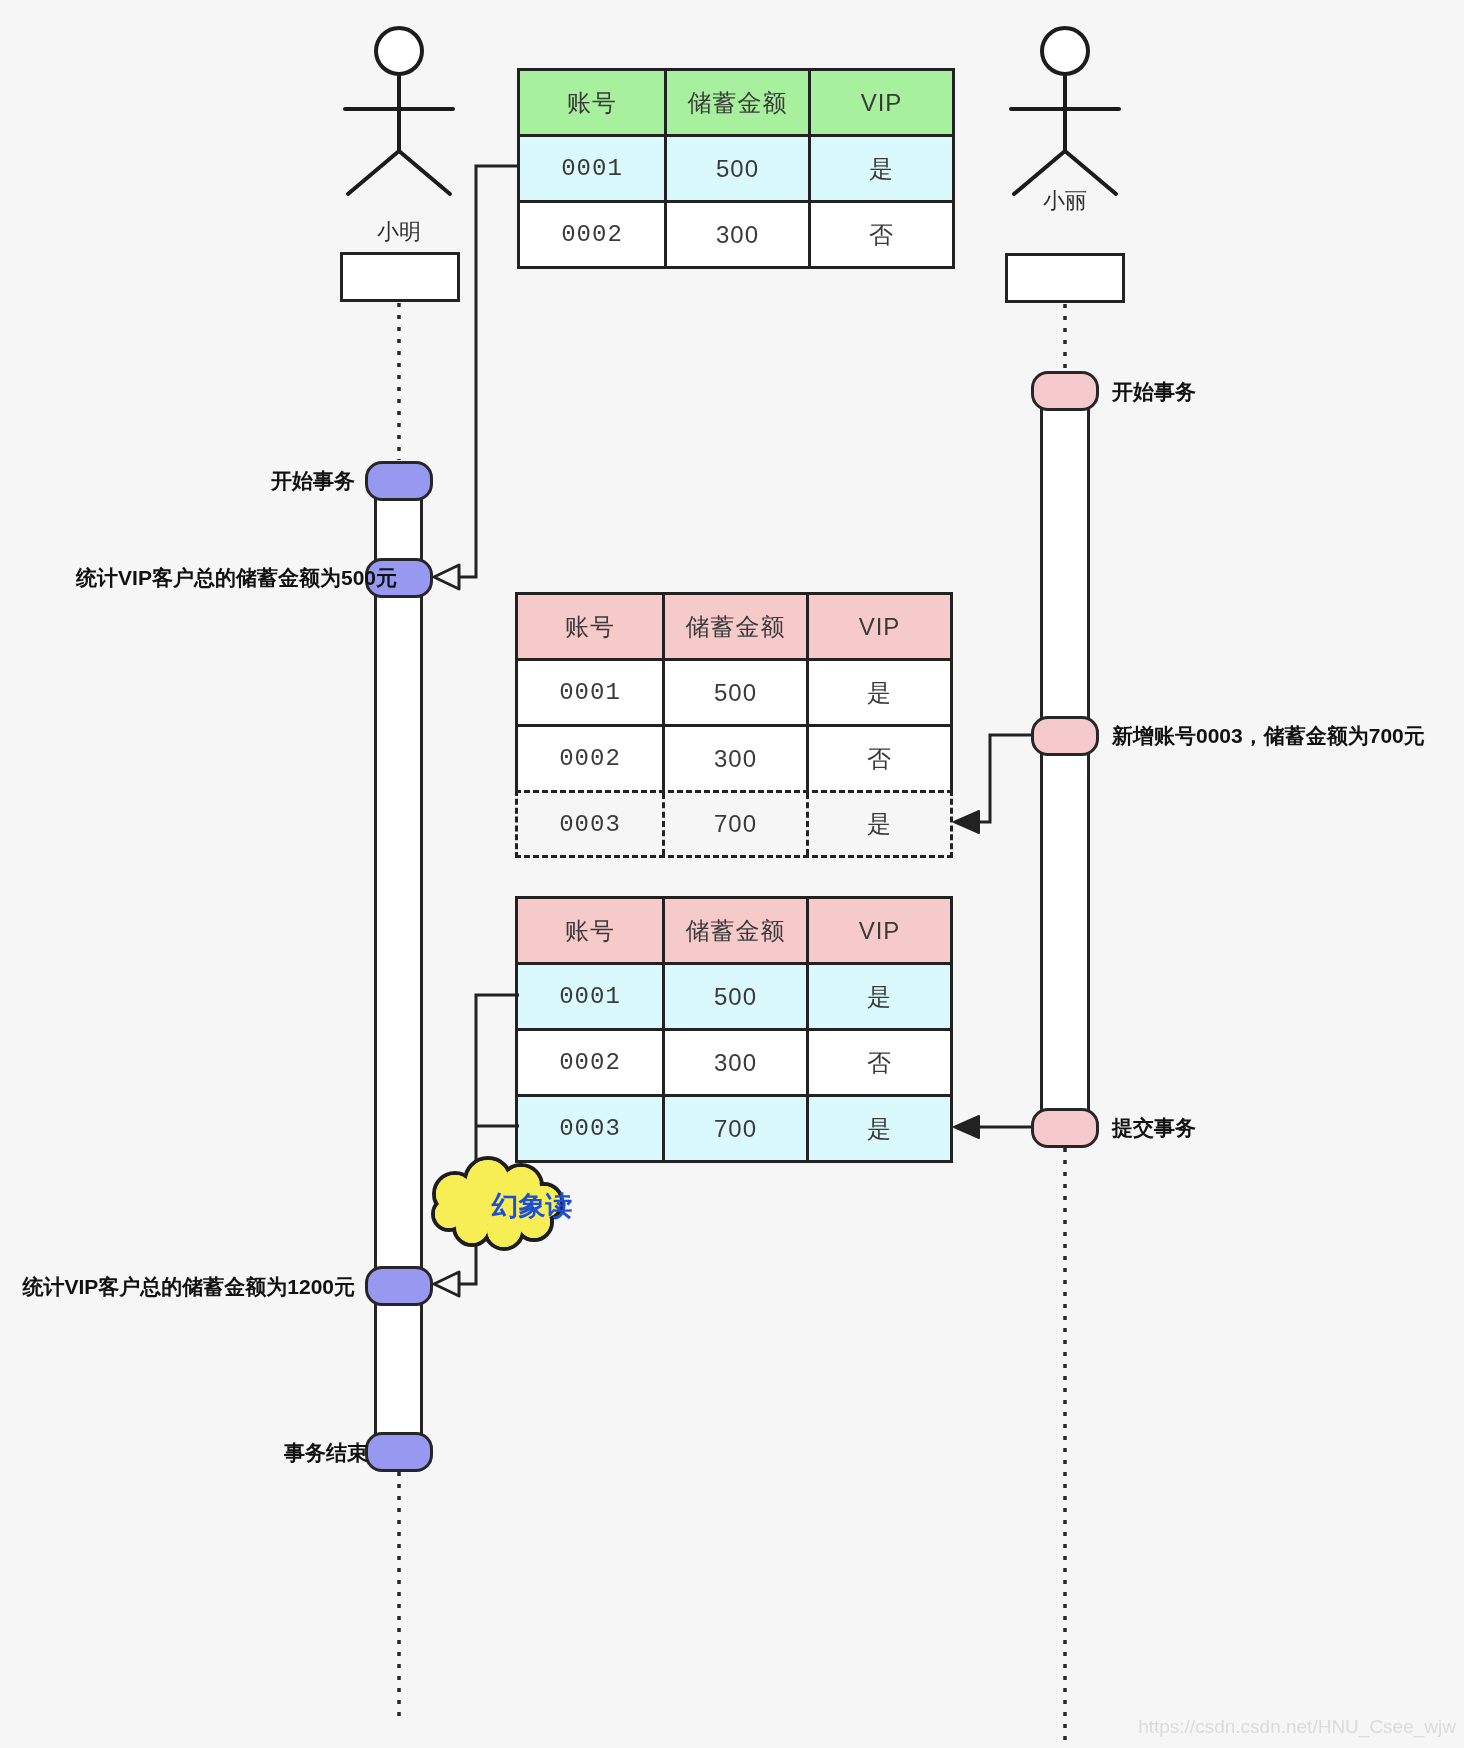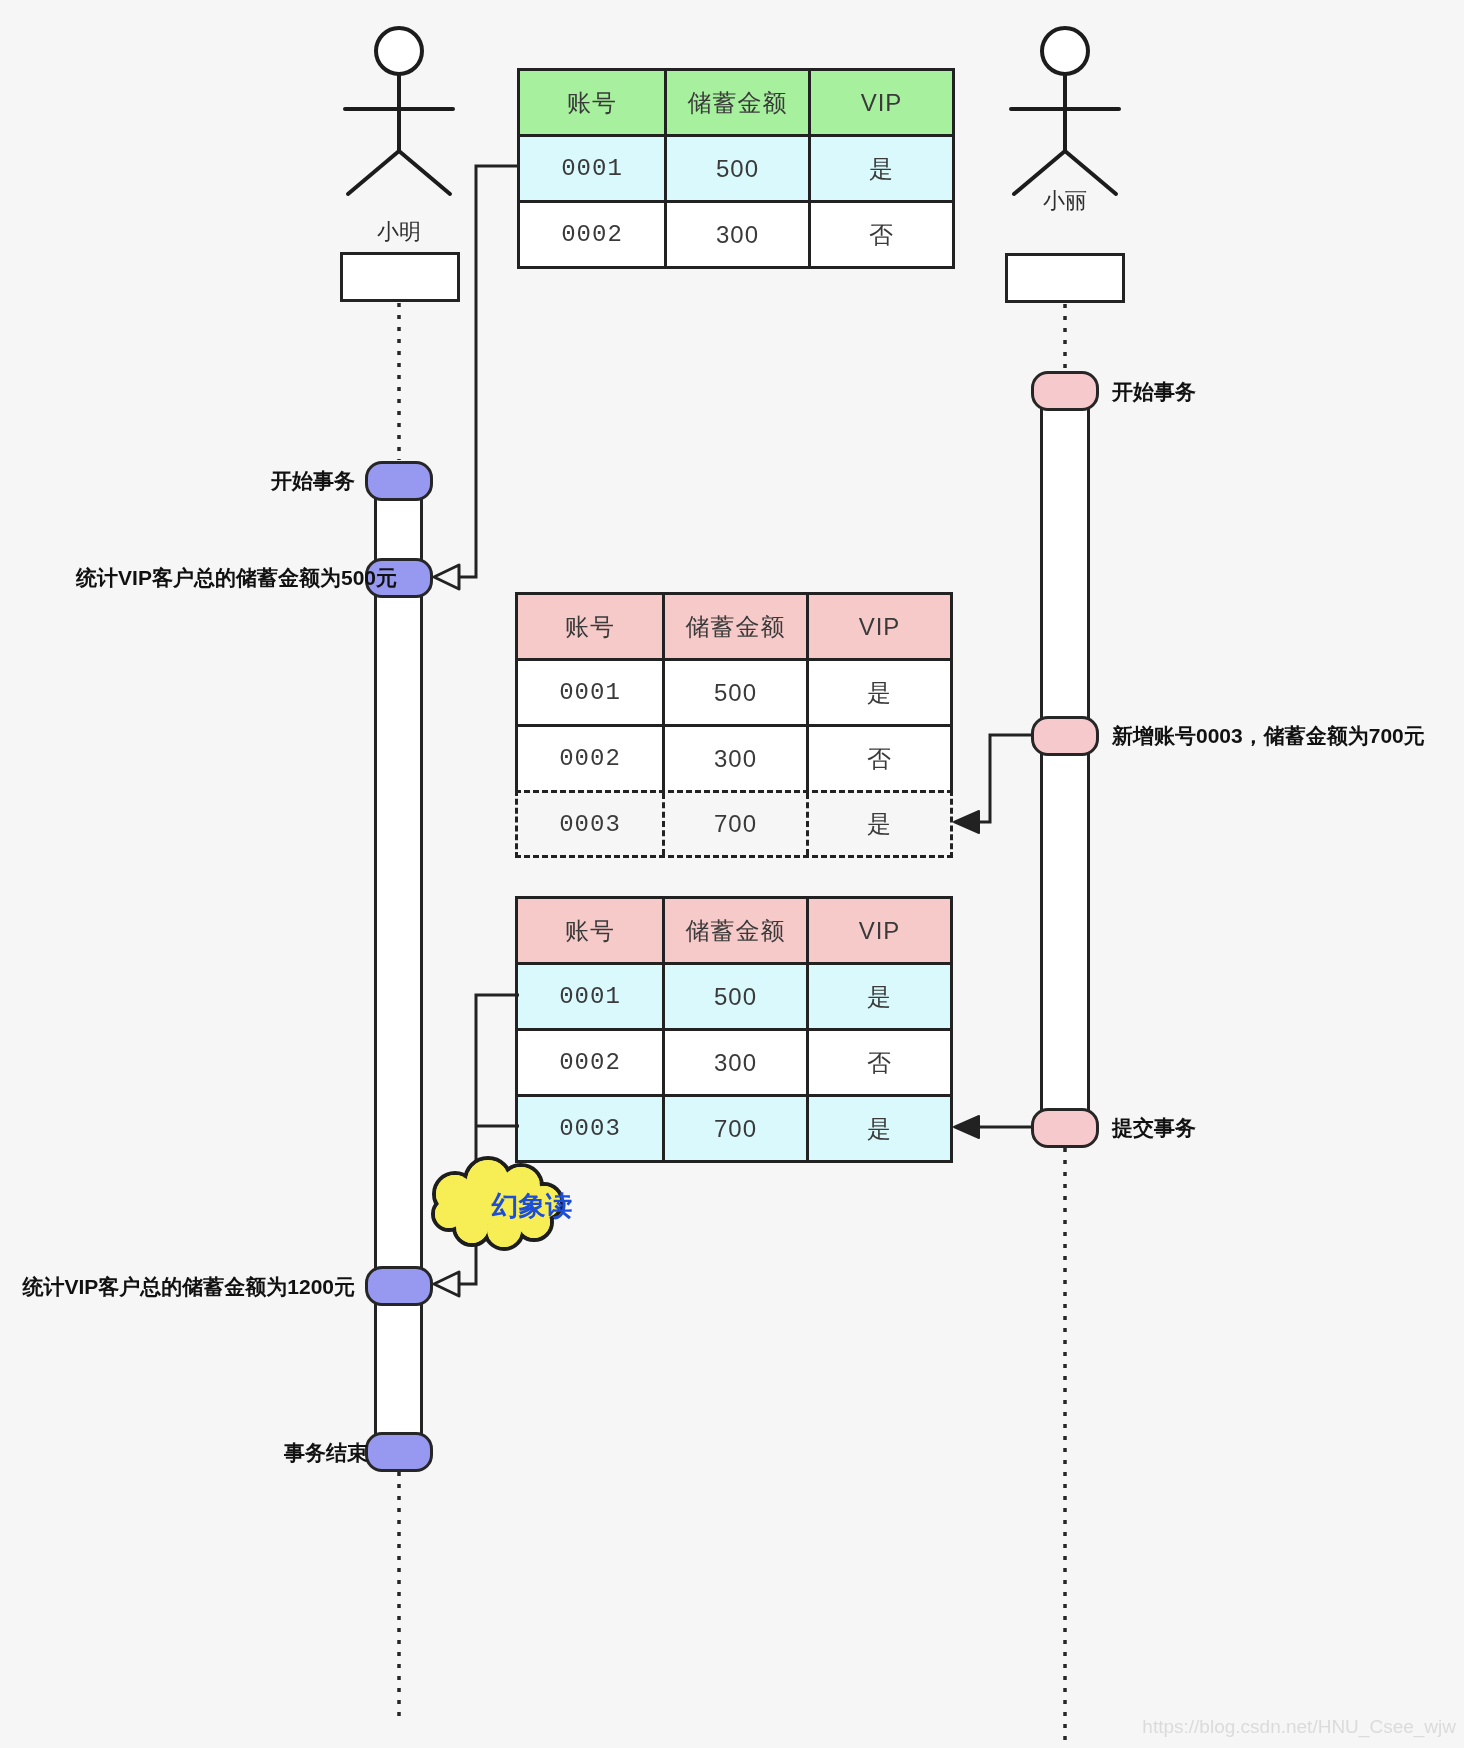--- a/index.html
+++ b/index.html
@@ -220,15 +220,15 @@
   <div class="msg right-align" style="left:355px;top:567px;margin-left:42px;">统计VIP客户总的储蓄金额为500元</div>
   <div class="msg right-align" style="left:355px;top:1276px;">统计VIP客户总的储蓄金额为1200元</div>
   <div class="msg right-align" style="left:368px;top:1442px;">事务结束</div>
 
   <div class="msg" style="left:1112px;top:381px;">开始事务</div>
   <div class="msg" style="left:1112px;top:725px;">新增账号0003，储蓄金额为700元</div>
   <div class="msg" style="left:1112px;top:1117px;">提交事务</div>
 
   <div class="cloud-label" style="left:496px;top:1206px;">幻象读</div>
 
-  <div class="watermark" style="left:1456px;top:1716px;">https://blog.csdn.net/HNU_Csee_wjw</div>
+  <div class="watermark" style="left:1456px;top:1716px;">https://csdn.csdn.net/HNU_Csee_wjw</div>
 
 </div>
 
 </body></html>

